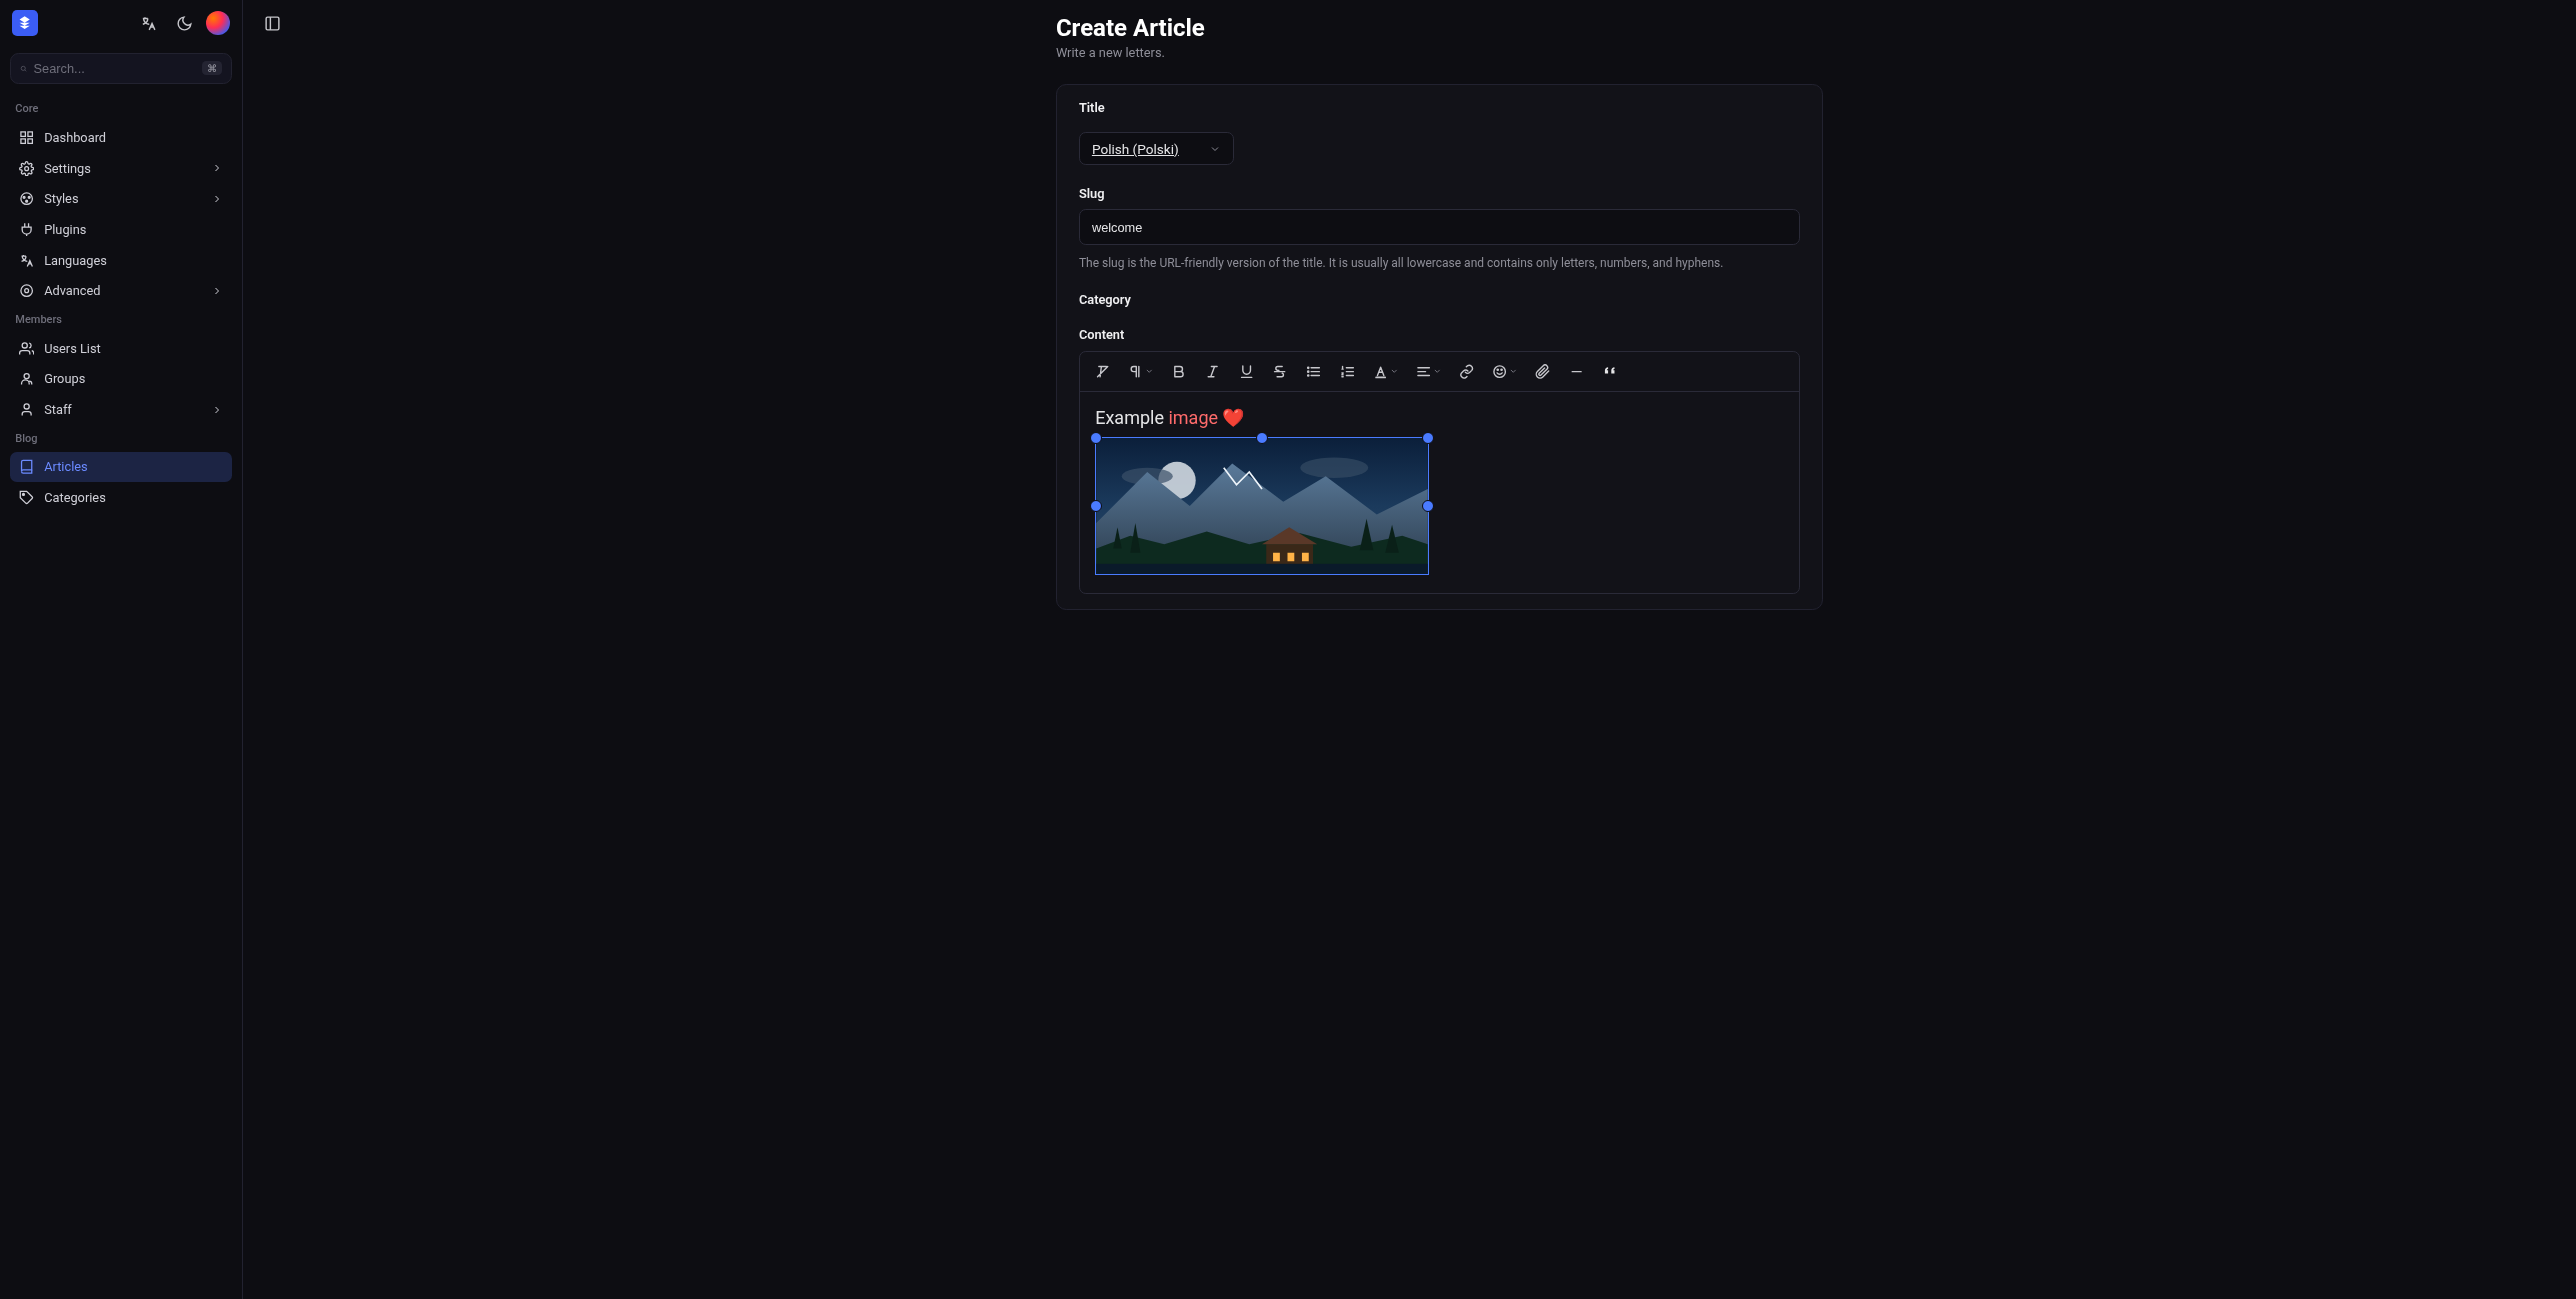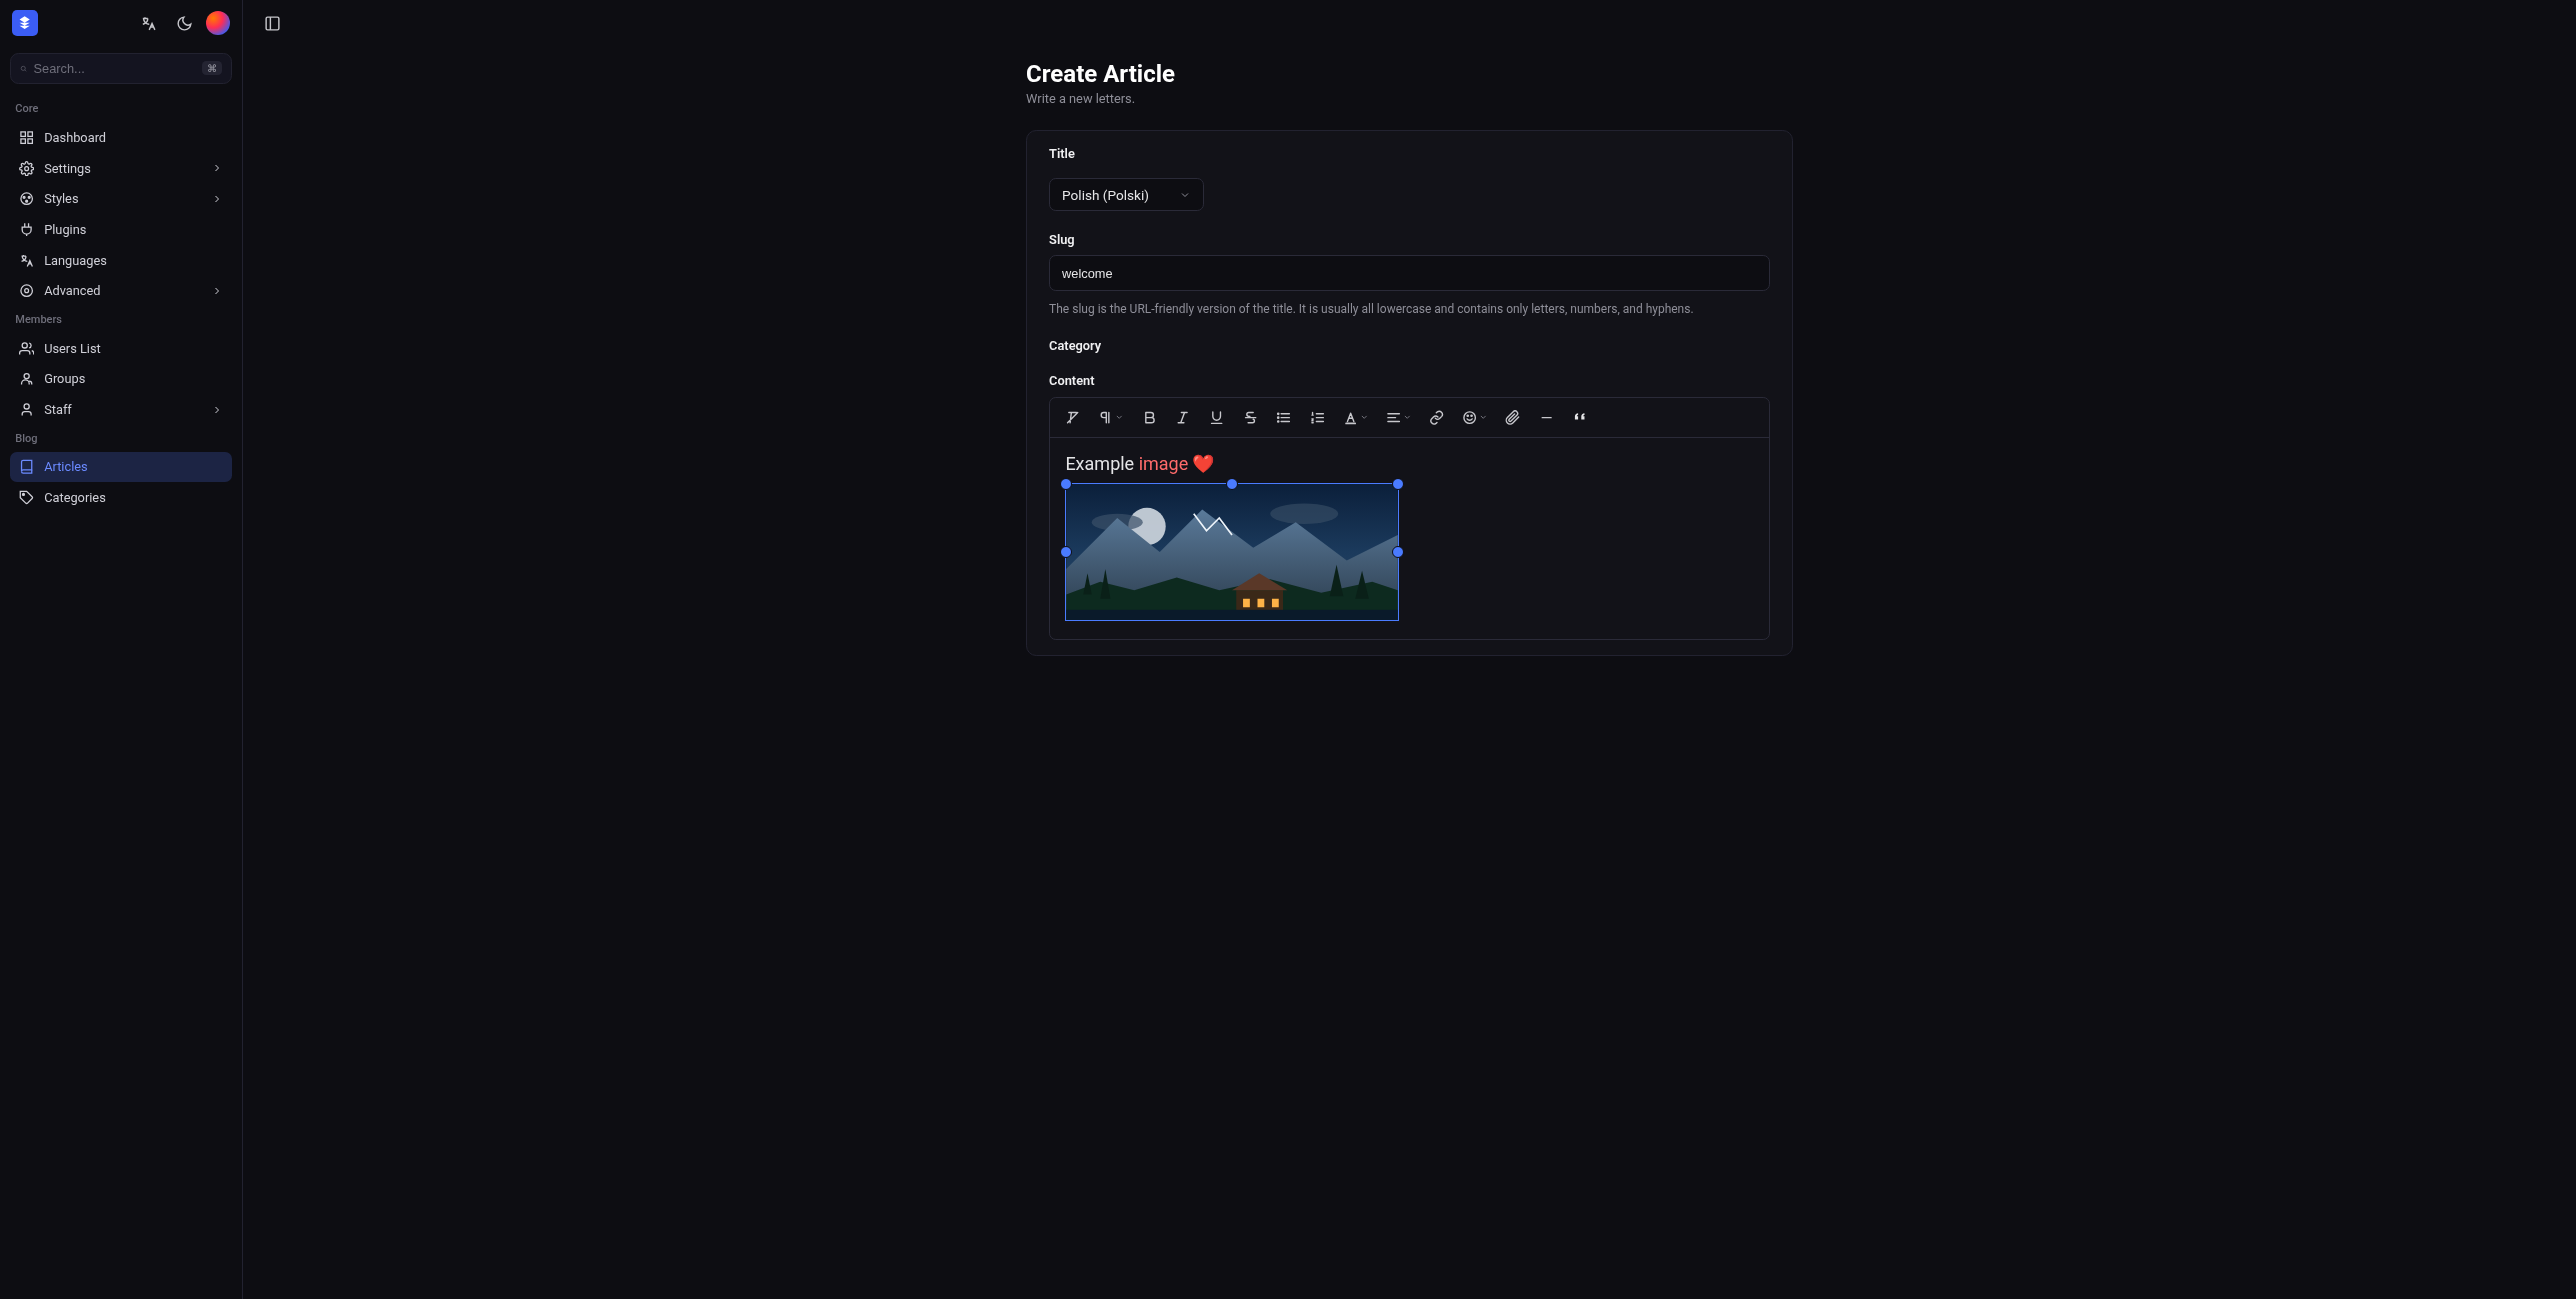--- a/index.html
+++ b/index.html
@@ -161,21 +161,21 @@
 
     .nav-item .chev {
       margin-left: auto;
       width: 12px;
       height: 12px;
     }
 
     .main-area {
       flex: 1;
       display: flex;
-      flex-direction: column;
+      flex-direction: row;
       overflow: hidden;
     }
 
     .main-topbar {
       height: 46px;
       display: flex;
       align-items: center;
       padding: 0 15.3px;
     }
 
@@ -251,20 +251,21 @@
     .lang-select {
       display: inline-flex;
       align-items: center;
       background: #0d0d12;
       border: 0.9px solid #2a2a38;
       border-radius: 6.8px;
       padding: 7.7px 12px;
       margin-top: 8.5px;
       cursor: pointer;
       gap: 30px;
+      text-decoration: underline;
     }
 
     .lang-select svg {
       width: 12px;
       height: 12px;
       stroke: #8e8e98;
       fill: none;
       stroke-width: 2;
     }
 

